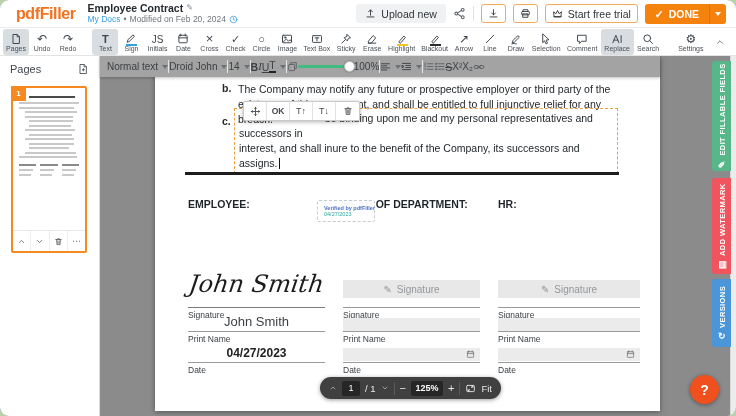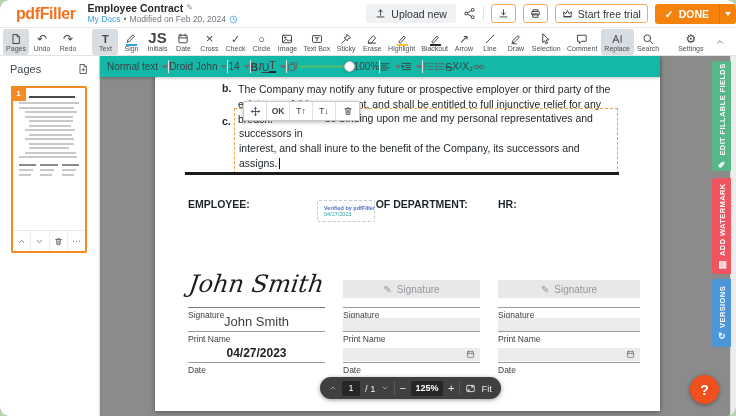--- a/index.html
+++ b/index.html
@@ -7,21 +7,21 @@
   .app { position:relative; width:736px; height:416px; background:#8b8b8b; border-radius:9px; overflow:hidden; }
 
   
   .topbar { position:absolute; left:0; top:0; width:736px; height:28px; background:#fff; border-bottom:1px solid #ebebeb; display:flex; align-items:center; z-index:20; }
   .logo { margin-left:16px; font-size:16px; font-weight:bold; color:#f4711d; letter-spacing:-0.4px; }
   .docinfo { margin-left:12px; line-height:1.1; }
   .doc-title { font-size:10.5px; font-weight:bold; color:#24292e; display:flex; align-items:center; gap:3px; }
   .doc-title .pencil { font-size:8px; color:#8b9197; font-weight:normal; }
   .doc-sub { font-size:8.5px; color:#6f757b; display:flex; align-items:center; gap:3px; margin-top:1px; }
   .doc-sub .link { color:#3a9fe0; }
-  .top-right { margin-left:auto; display:flex; align-items:center; gap:7px; }
+  .top-right { margin-left:auto; margin-right:10px; display:flex; align-items:center; gap:7px; }
   .btn-gray { height:19px; background:#f0f1f2; border-radius:3px; display:flex; align-items:center; gap:5px; padding:0 9px; font-size:10.5px; color:#30353a; }
   .icon-plain { color:#5a6066; display:flex; align-items:center; }
   .vdiv { width:1px; height:15px; background:#e2e2e2; }
   .btn-outline { height:19px; min-width:24px; border:1px solid #f2a95c; border-radius:3px; display:flex; align-items:center; justify-content:center; gap:5px; padding:0 6px; font-size:10.5px; color:#30353a; background:#fff; }
   .done-group { display:flex; align-items:stretch; height:20px; }
   .done-main { background:#f5820d; color:#fff; font-weight:bold; font-size:10.5px; display:flex; align-items:center; gap:5px; padding:0 10px; border-radius:3px 0 0 3px; }
   .done-caret { background:#f5820d; width:17px; border-left:1px solid #df7405; border-radius:0 3px 3px 0; display:flex; align-items:center; justify-content:center; }
   .caret { width:0; height:0; border-left:3.5px solid transparent; border-right:3.5px solid transparent; border-top:4px solid #6b7177; }
   .done-caret .caret { border-top-color:#fff; }
 
@@ -30,21 +30,21 @@
   .tool { height:26px; display:flex; flex-direction:column; align-items:center; justify-content:center; gap:0px; padding:0 3.5px; border-radius:3px; min-width:26px; }
   .tool .ticon { height:13px; display:flex; align-items:flex-end; justify-content:center; font-size:11px; color:#3f464d; line-height:1; position:relative; }
   .tool .tlabel { font-size:7px; color:#4a5056; white-space:nowrap; }
   .tool.active { background:#d8dde2; }
   .tgap { width:12px; }
   .right-tools { margin-left:auto; display:flex; align-items:center; }
   svg.ic { stroke:currentColor; fill:none; stroke-width:1.3; stroke-linecap:round; stroke-linejoin:round; }
   .underbar { position:absolute; left:1px; bottom:-1px; width:11px; height:2px; }
 
   
-  .formatbar { position:absolute; left:100px; top:56px; width:560px; height:21px; background:#14b8a6; box-shadow:0 1px 3px rgba(0,0,0,.25); display:flex; align-items:center; z-index:15; padding:0 7px; font-size:10px; color:#3c4043; }
+  .formatbar { position:absolute; left:100px; top:56px; width:560px; height:21px; background:#a3a3a3; box-shadow:0 1px 3px rgba(0,0,0,.25); display:flex; align-items:center; z-index:15; padding:0 7px; font-size:10px; color:#3c4043; }
   .fb-item { display:flex; align-items:center; gap:4px; white-space:nowrap; }
   .fb-sep { width:1px; height:13px; background:#e4e4e4; }
   .fb-b { font-weight:bold; font-size:10.5px; }
   .fb-i { font-style:italic; font-family:"Liberation Serif",serif; font-size:10.5px; }
   .fb-u { text-decoration:underline; font-size:10.5px; }
   .fb-color { position:relative; font-size:10.5px; padding-bottom:1px; border-bottom:2px solid #222; line-height:1; }
   .slider { width:52px; height:3px; background:#3ebd7e; border-radius:2px; position:relative; }
   .knob { position:absolute; right:-5px; top:-4px; width:11px; height:11px; border-radius:50%; background:#fff; border:1px solid #bbb; box-shadow:0 0 2px rgba(0,0,0,.3); }
   .fb-strike { text-decoration:line-through; font-size:10.5px; }
 
@@ -205,21 +205,21 @@
     <div class="tool">
       <span class="ticon">
         <svg class="ic" width="12" height="12" viewBox="0 0 16 16">
             <path d="M3 12l1-3 6.5-6.5 2 2L6 11z"></path>
           </svg>
         <span class="underbar" style="background:#31a3dc"></span>
       </span>
       <span class="tlabel">Sign</span>
     </div>
     <div class="tool">
-      <span class="ticon" style="font-size:15px;font-weight:bold">JS</span>
+      <span class="ticon" style="font-size:10px;font-weight:normal">JS</span>
       <span class="tlabel">Initials</span>
     </div>
     <div class="tool">
       <span class="ticon">
           <svg class="ic" width="12" height="12" viewBox="0 0 16 16">
             <rect x="2.5" y="3" width="11" height="10" rx="1"></rect>
             <path d="M2.5 6.5h11M5 1.5V4M11 1.5V4"></path>
           </svg>
         </span>
       <span class="tlabel">Date</span>

